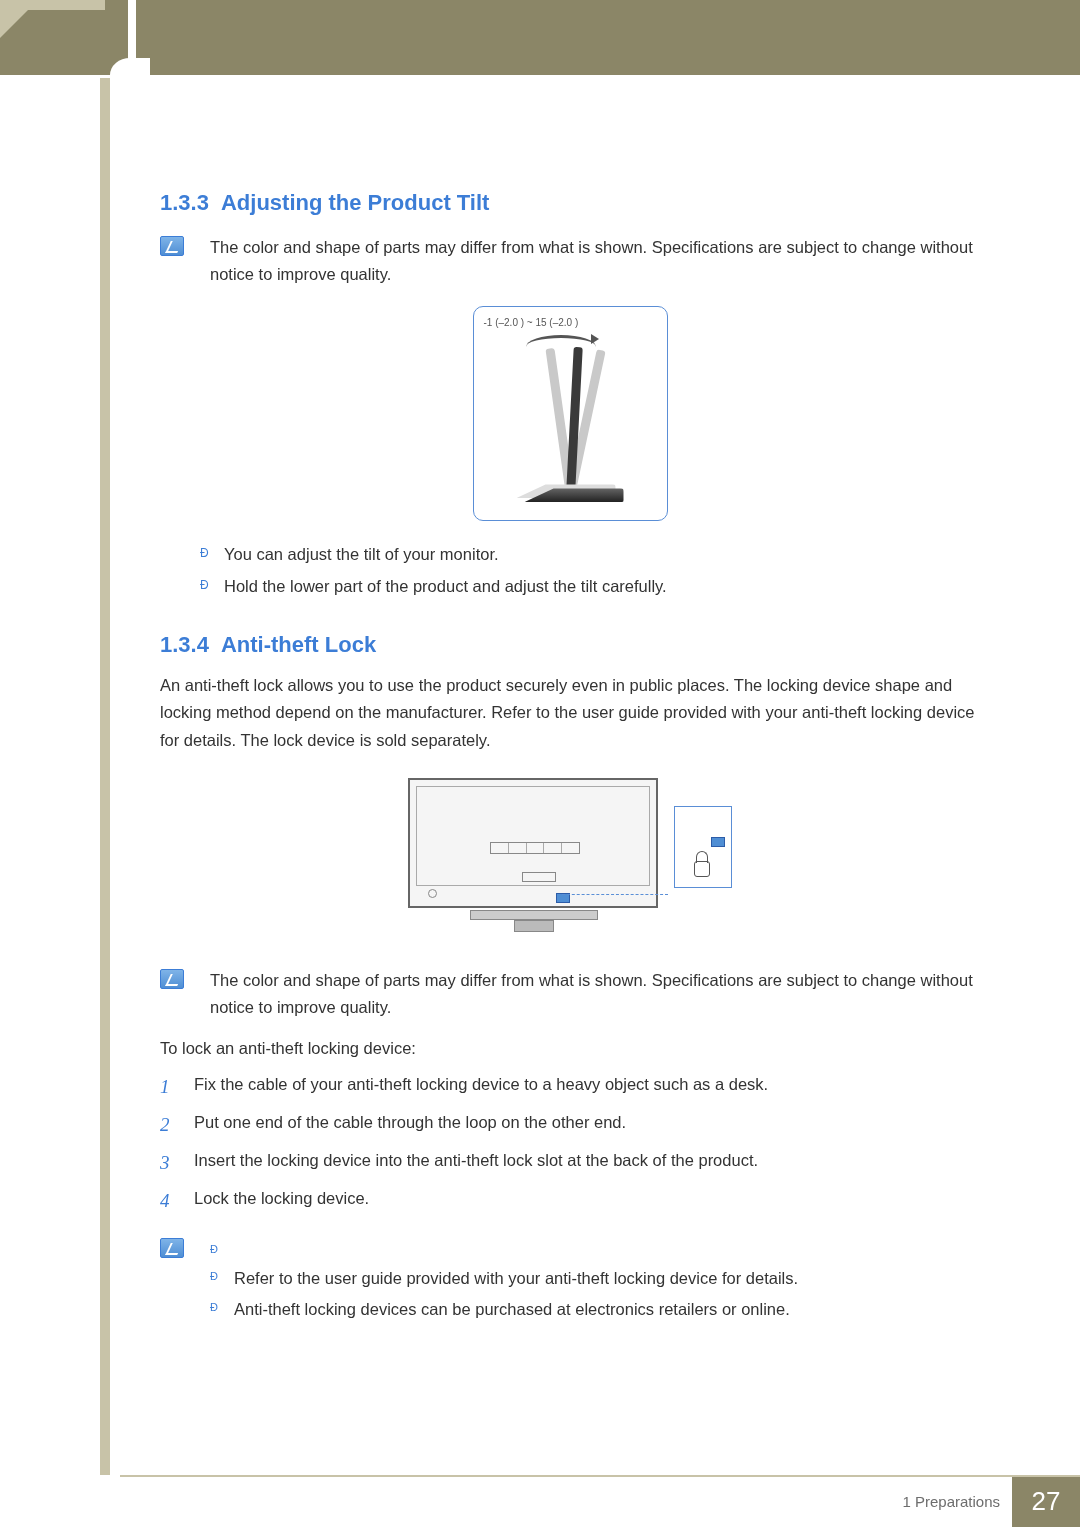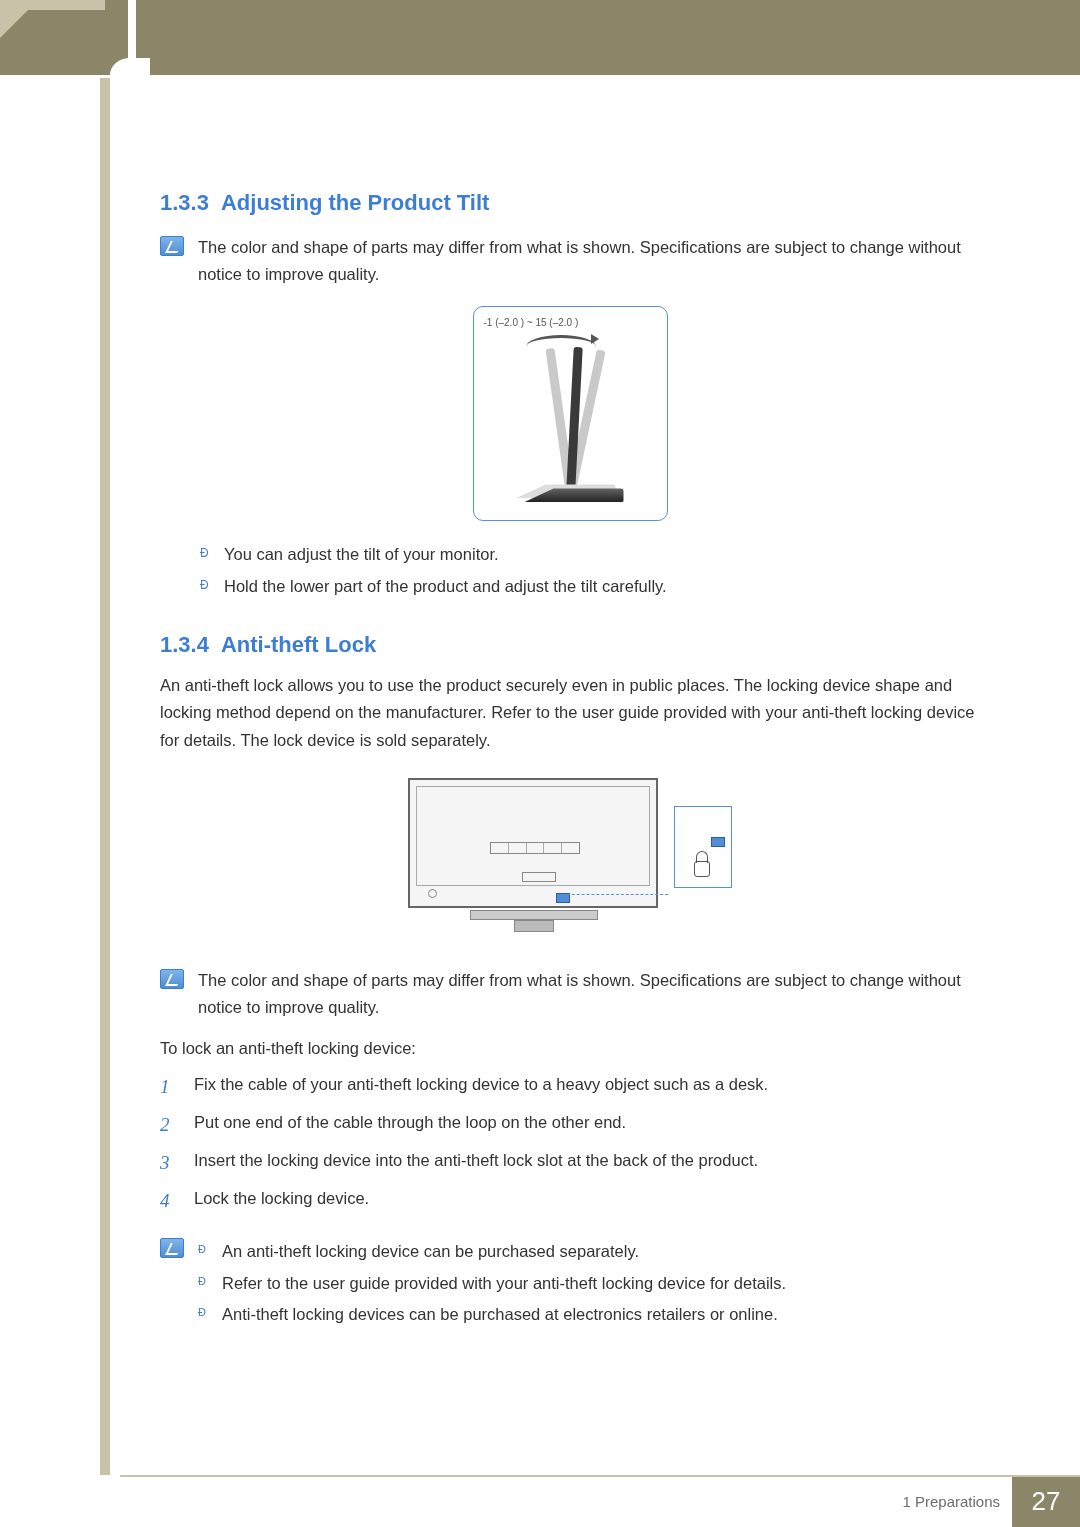--- a/index.html
+++ b/index.html
@@ -69,21 +69,21 @@
   }
   .sec-heading {
     color: #3c7dd6;
     font-size: 22px;
     margin-bottom: 18px;
   }
   .sec-num { margin-right: 12px; }
   .note-row {
     display: flex;
     align-items: flex-start;
-    gap: 14px;
+    gap: 26px;
     margin-bottom: 18px;
   }
   .note-icon {
     width: 24px; height: 20px;
     background: linear-gradient(#7fb4e8,#4f8ed4);
     border: 1px solid #3c7dd6;
     border-radius: 2px;
     flex: 0 0 24px;
     position: relative;
     margin-top: 2px;
@@ -421,21 +421,20 @@
         <span class="num">4</span>
         <span>Lock the locking device.</span>
       </div>
   </div>
 
   <div class="note-row sub">
     <div class="note-icon"></div>
     <div class="bullets-sub">
       <div class="row">
           <span class="bullet-dot">Ð</span>
-          <span>An anti-theft locking device can be purchased separately.</span>
         </div>
       <div class="row">
           <span class="bullet-dot">Ð</span>
           <span>Refer to the user guide provided with your anti-theft locking device for details.</span>
         </div>
       <div class="row">
           <span class="bullet-dot">Ð</span>
           <span>Anti-theft locking devices can be purchased at electronics retailers or online.</span>
         </div>
     </div>

